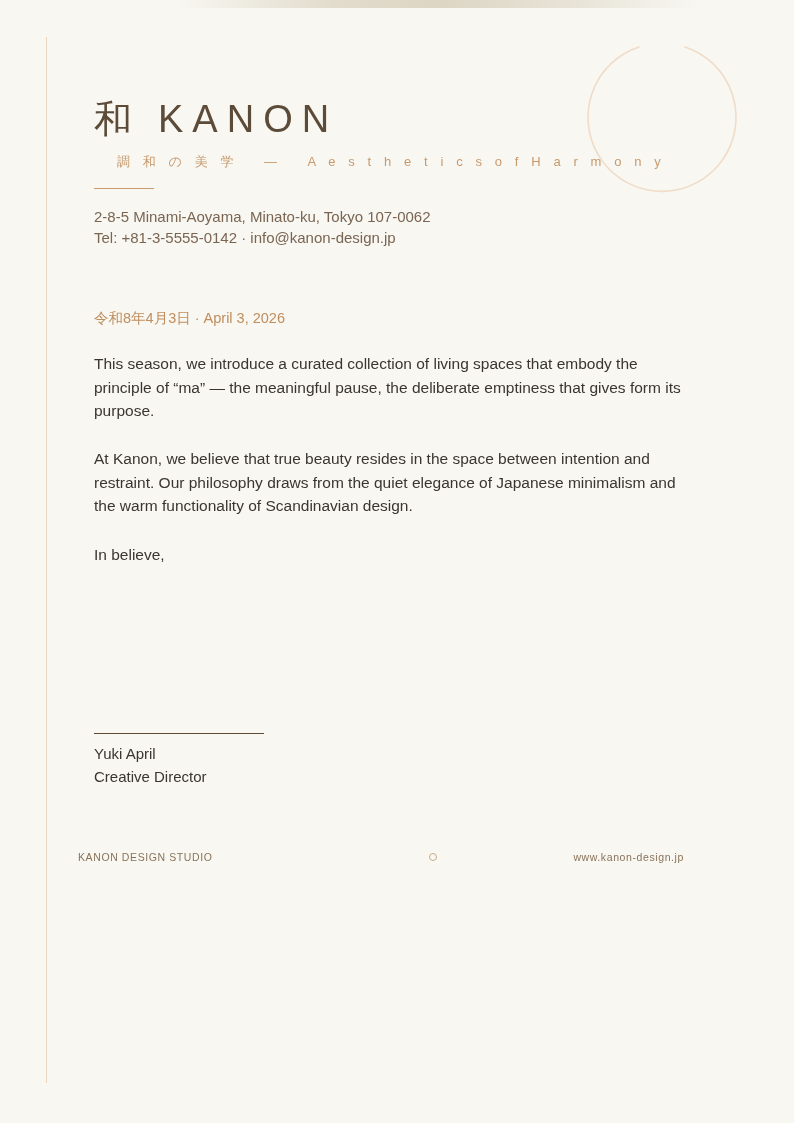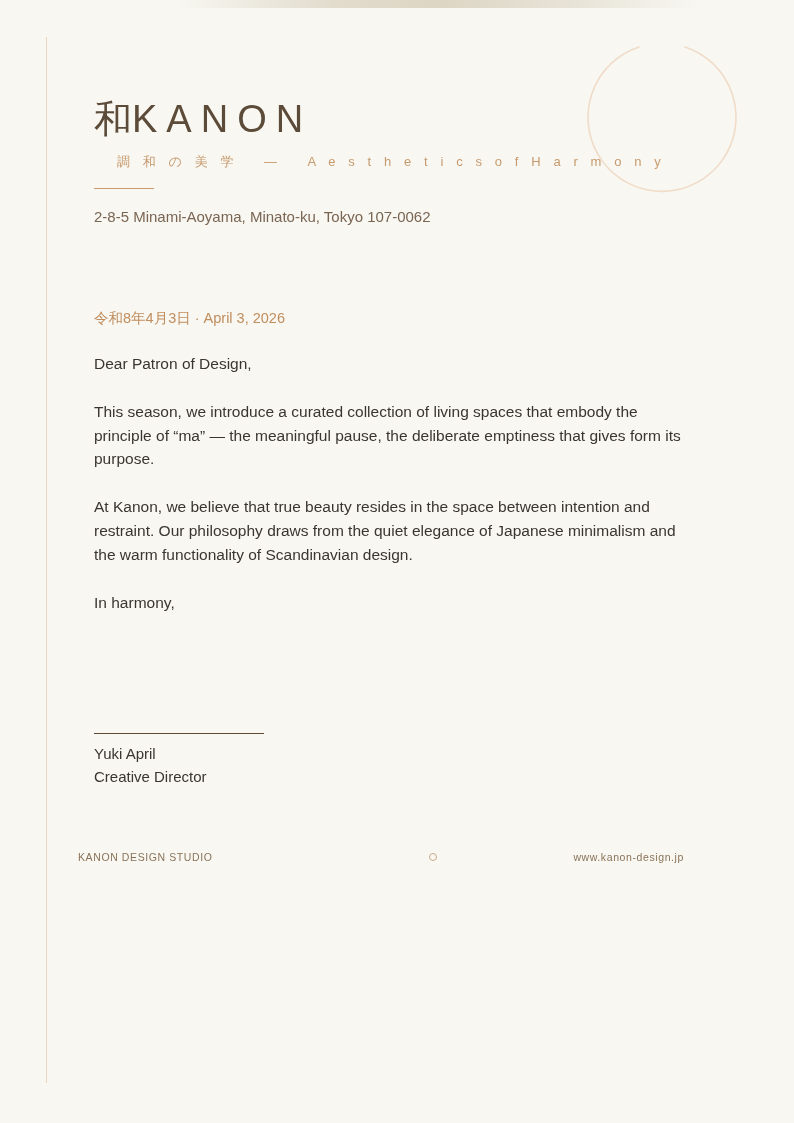--- a/index.html
+++ b/index.html
@@ -61,20 +61,21 @@
     line-height: 46px;
     color: #5c4b38;
     font-weight: 400;
     white-space: nowrap;
   }
   .brand .kanji {
     letter-spacing: 0;
   }
   .brand .latin {
     letter-spacing: 9px;
+    margin-left: 26px;
   }
 
   .tagline {
     position: absolute;
     left: 94px;
     top: 153px;
     font-size: 13px;
     line-height: 18px;
     color: #c79a6d;
     letter-spacing: 4.6px;
@@ -184,29 +185,29 @@
 <div class="brand">
   <span class="kanji">和</span><span class="latin">KANON</span>
 </div>
 
 <div class="tagline">調 和 の 美 学 　—　 A e s t h e t i c s   o f   H a r m o n y</div>
 
 <div class="rule-short"></div>
 
 <div class="contact">
   <div>2-8-5 Minami-Aoyama, Minato-ku, Tokyo 107-0062</div>
+  <div>Tel: +81-3-5555-0142 · info@kanon-design.jp</div>
 </div>
 
 <div class="date">令和8年4月3日 · April 3, 2026</div>
 
 <div class="letter-body">
-  <p class="greeting">Dear Patron of Design,</p>
   <p>This season, we introduce a curated collection of living spaces that embody the principle of “ma” — the meaningful pause, the deliberate emptiness that gives form its purpose.</p>
   <p>At Kanon, we believe that true beauty resides in the space between intention and restraint. Our philosophy draws from the quiet elegance of Japanese minimalism and the warm functionality of Scandinavian design.</p>
-  <p class="signoff">In harmony,</p>
+  <p class="signoff">In believe,</p>
 </div>
 
 <div class="sig-line"></div>
 <div class="sig-block">
   <div>Yuki April</div>
   <div>Creative Director</div>
 </div>
 
 <div class="footer">
   <span class="footer-left">KANON DESIGN STUDIO</span>

